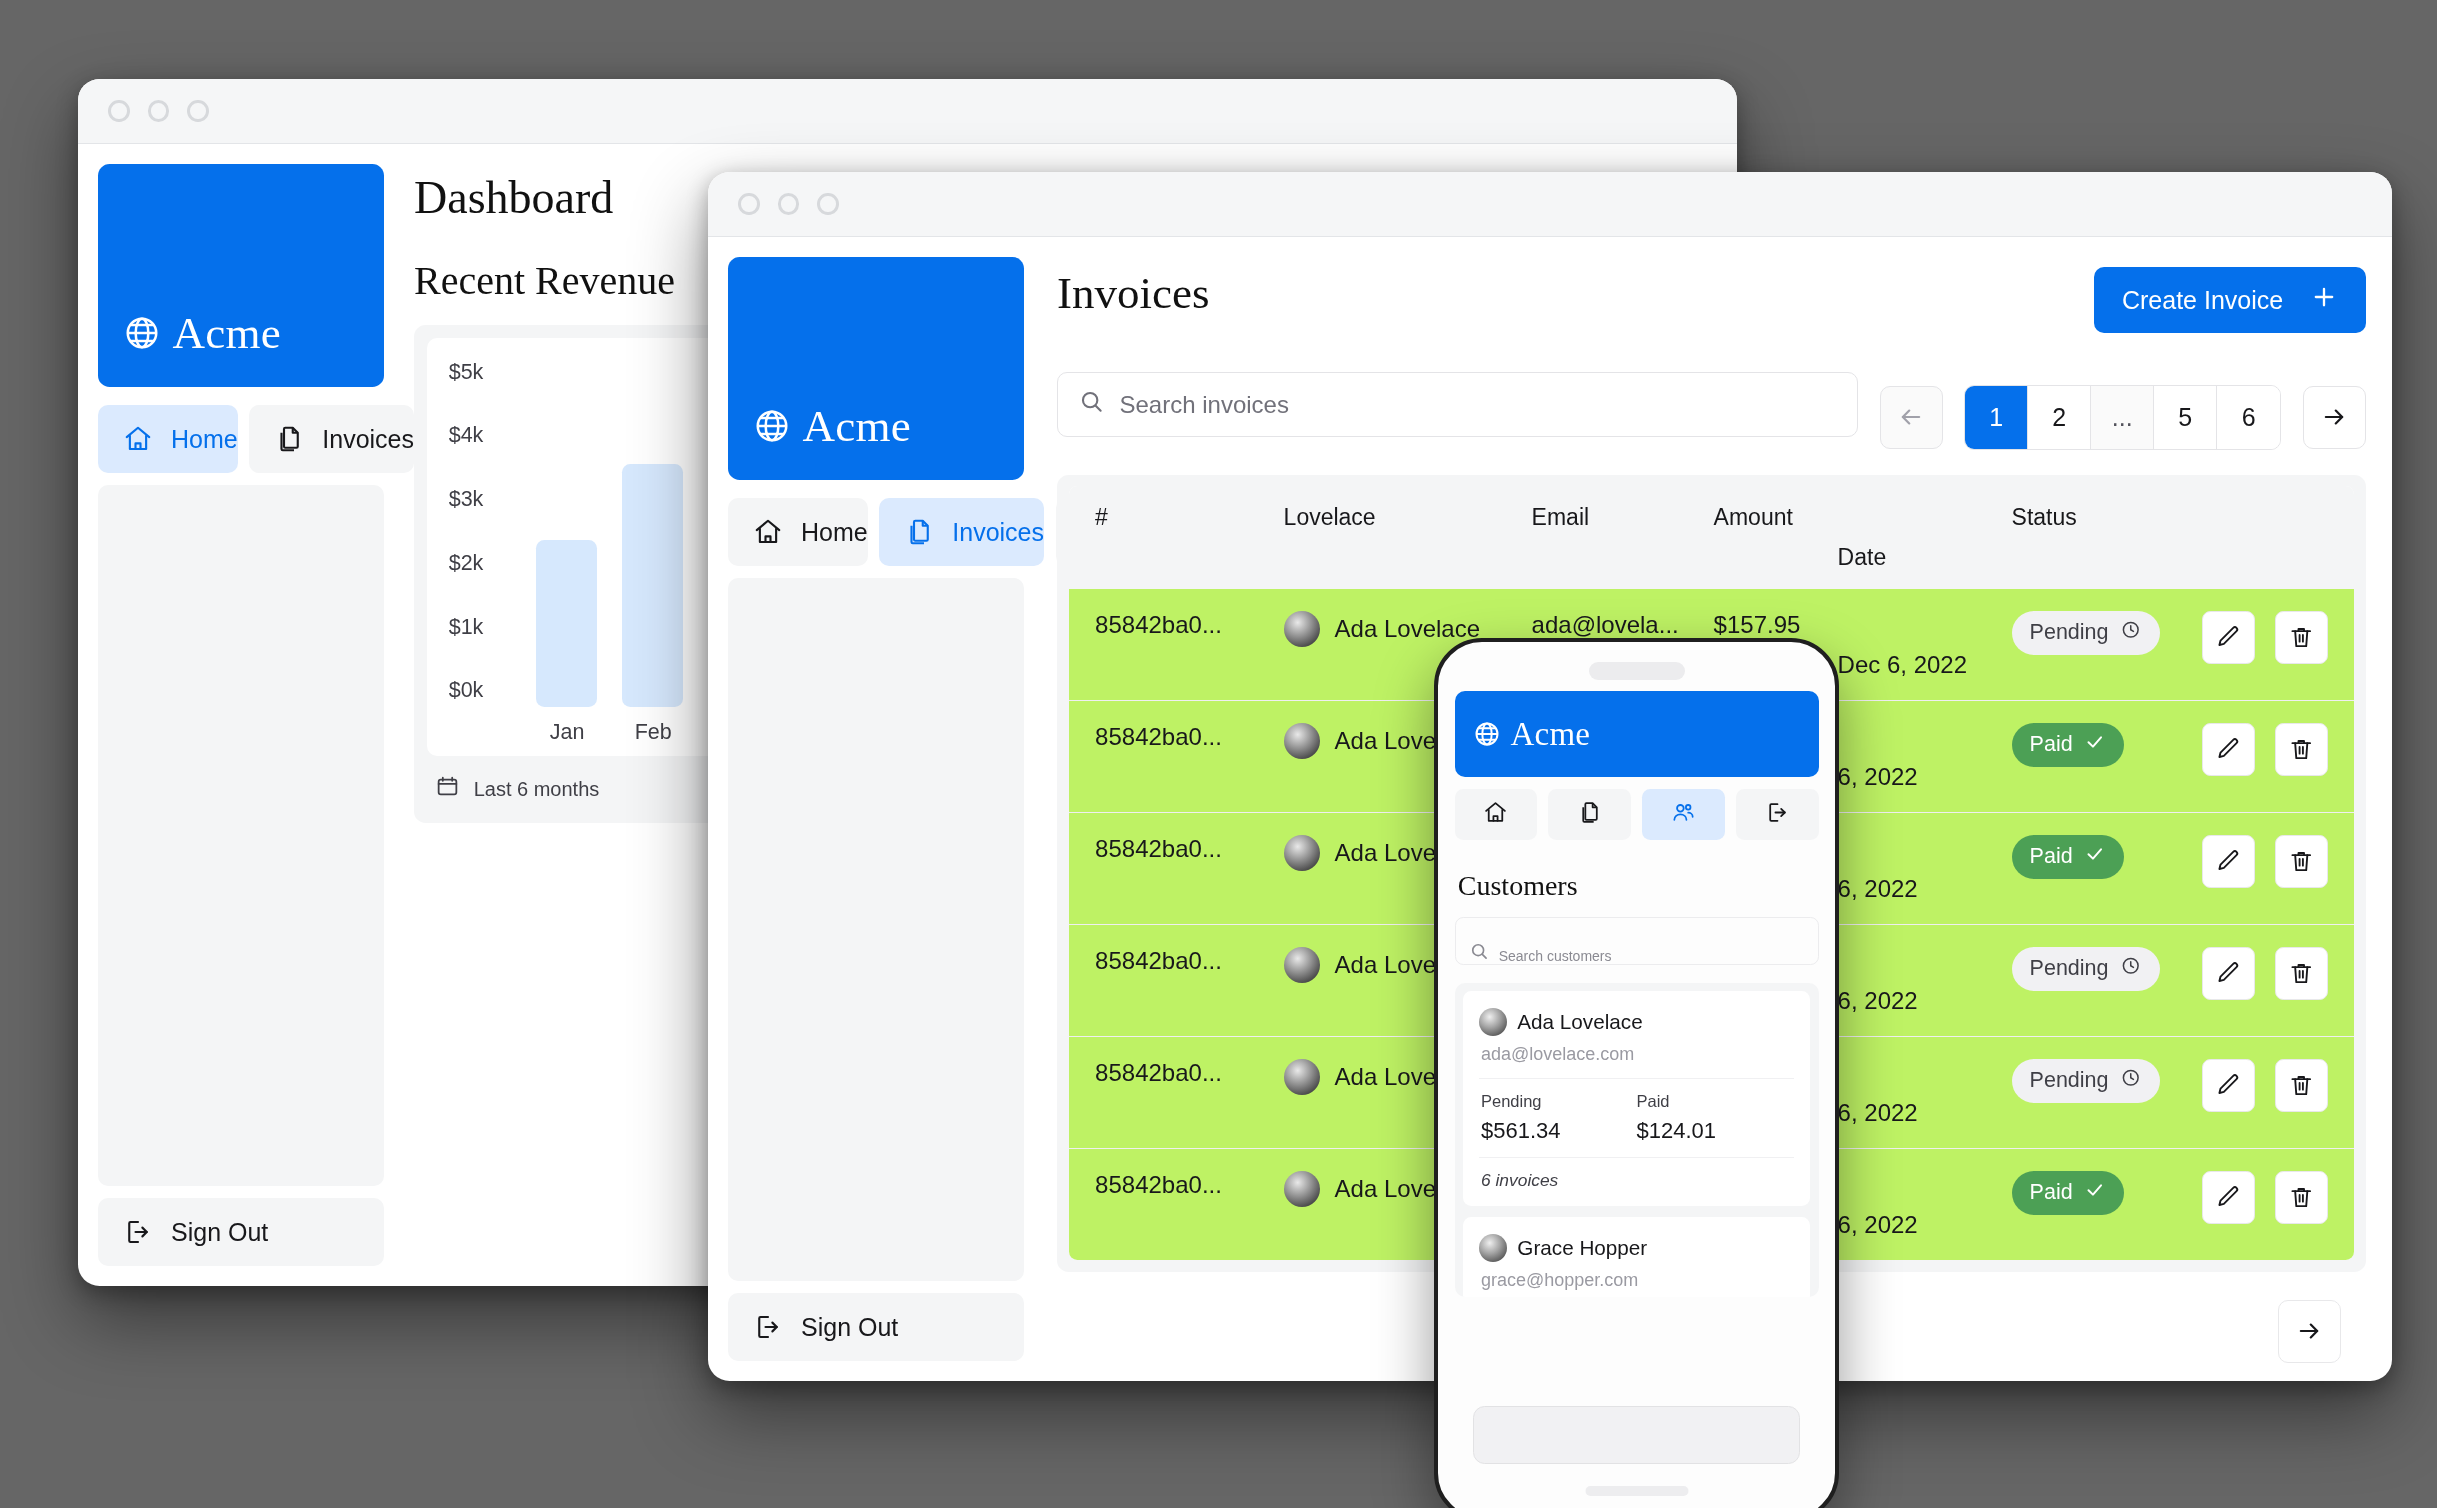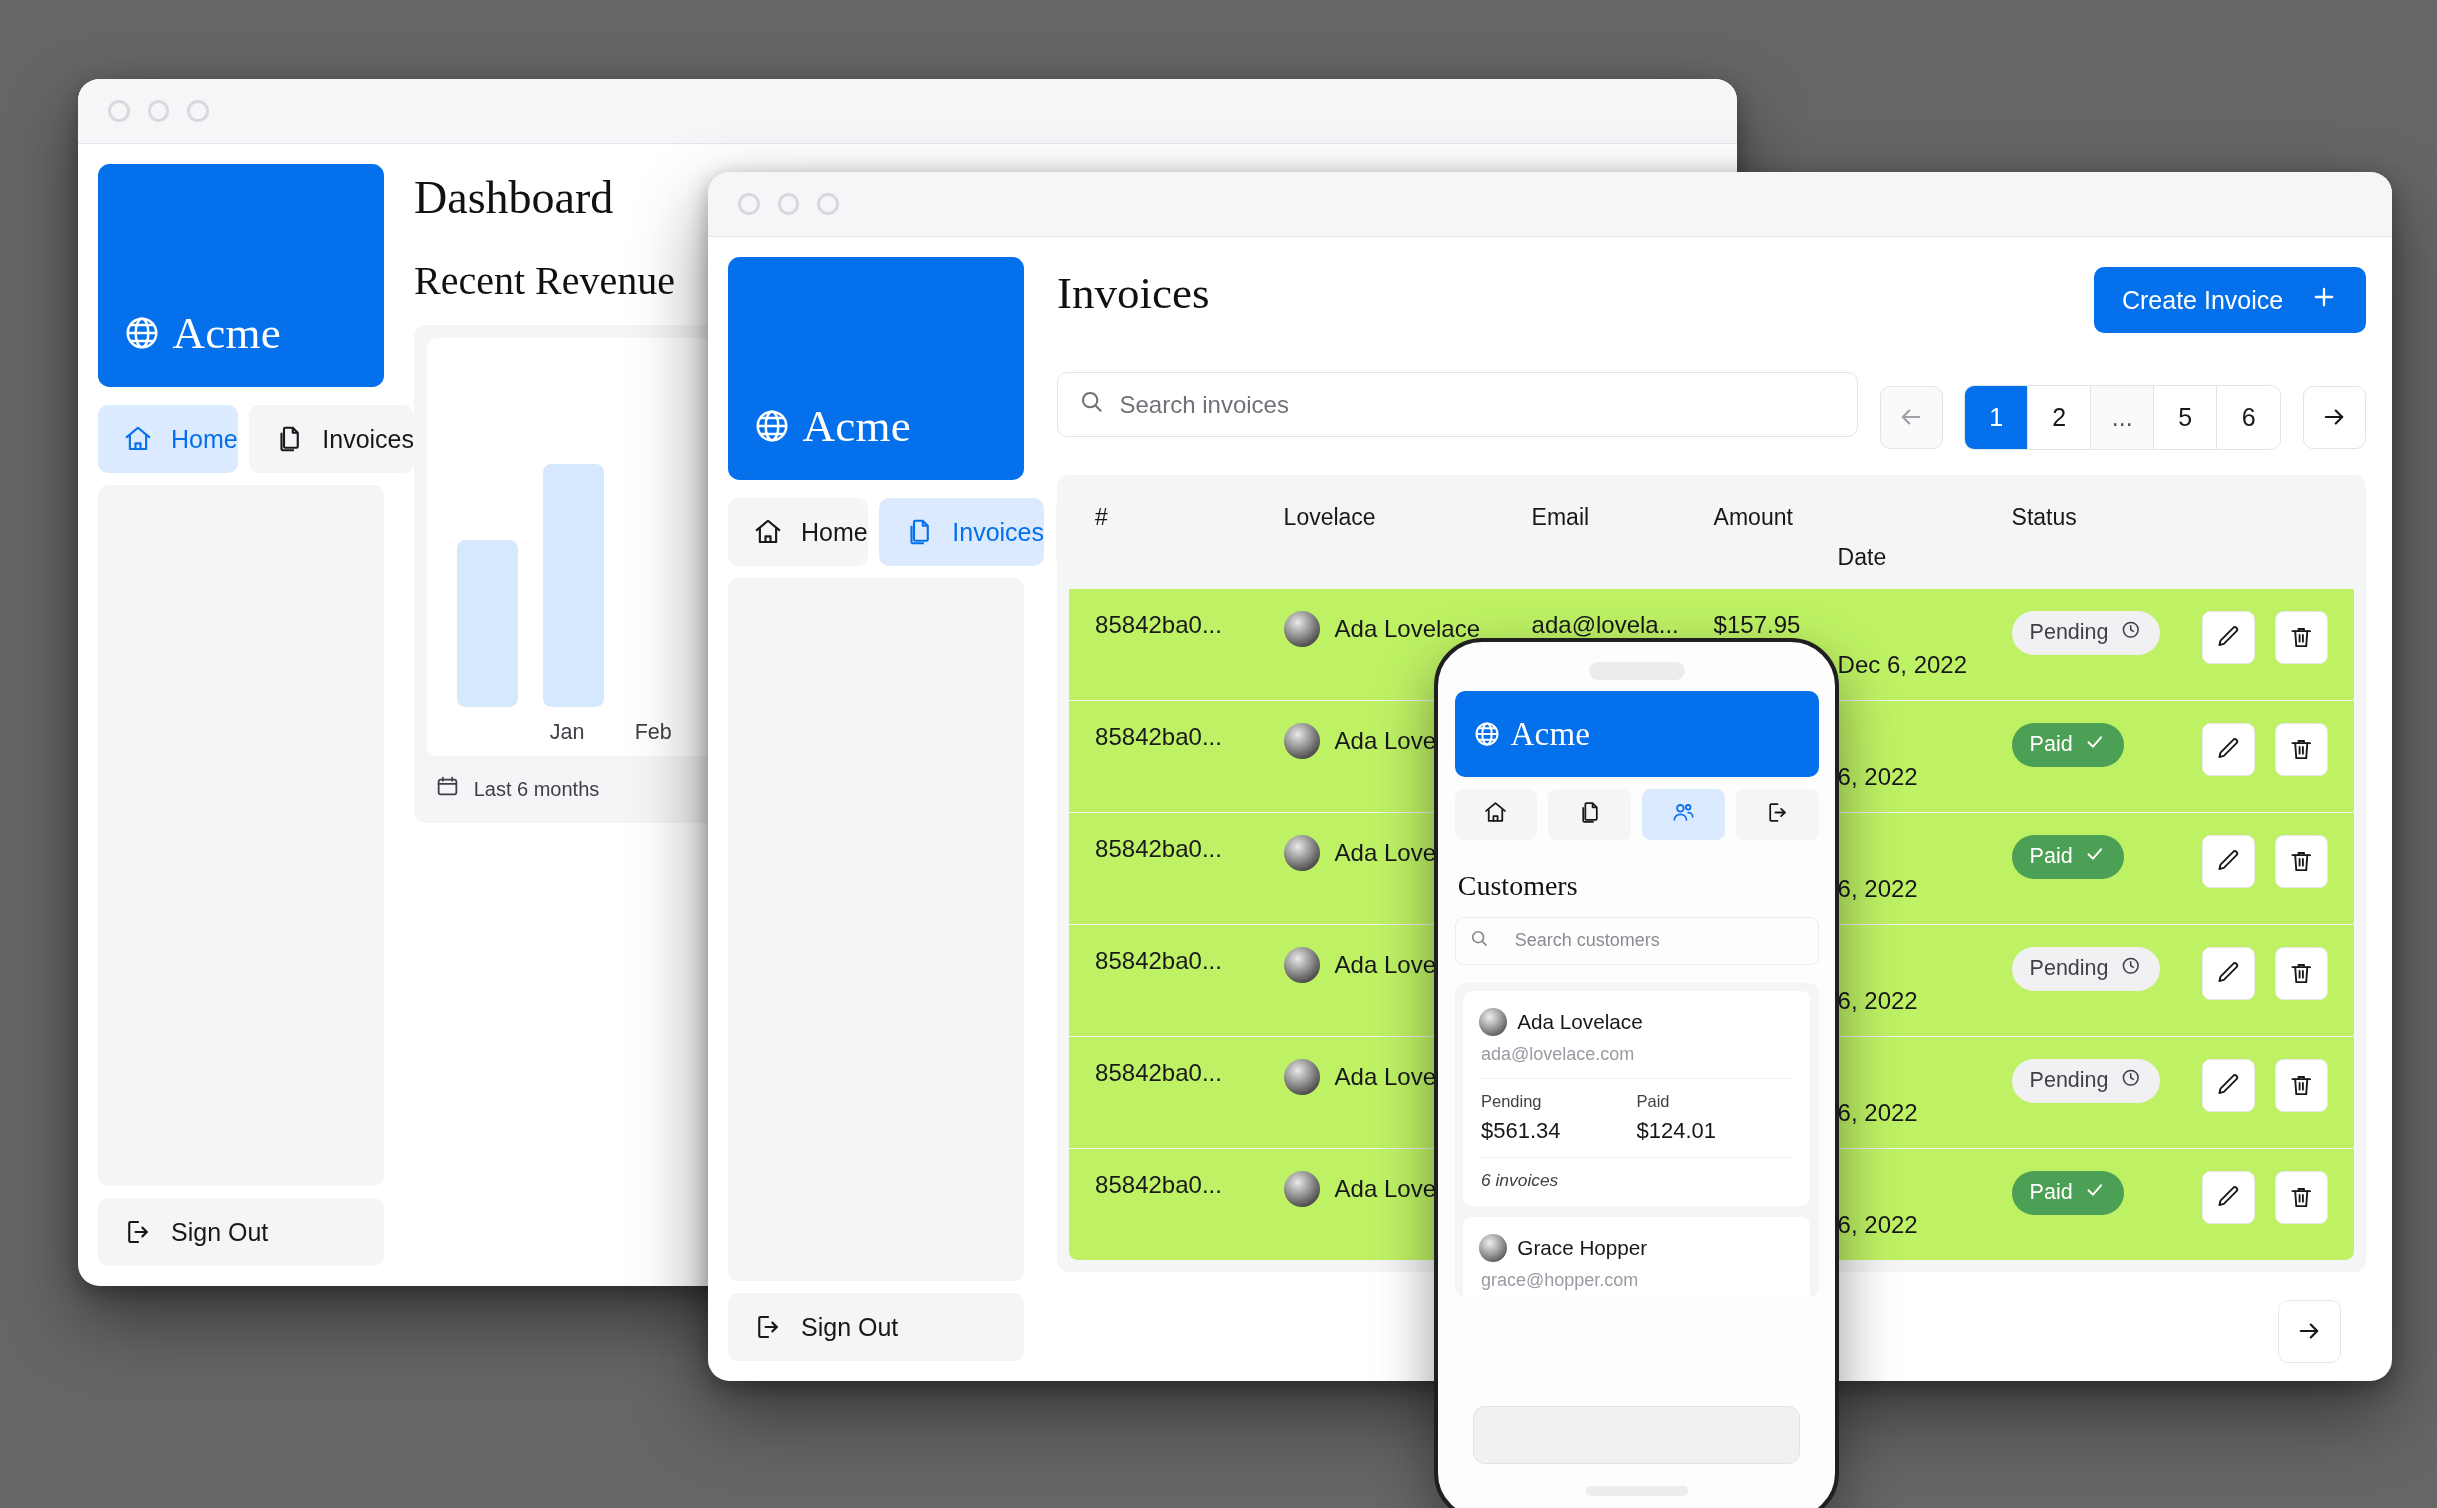--- a/index.html
+++ b/index.html
@@ -153,22 +153,22 @@
                 display: flex; align-items: center; gap: 10px; padding-left: 18px; }
   .phone-logo .logo-text { font-size: 33px; }
   .phone-logo .logo-svg { width: 28px; height: 28px; }
   .phone-tabs { display: flex; gap: 11.6px; margin-top: 11.6px; }
   .phone-tab { flex: 1; height: 51px; background: #f4f5f6; border-radius: 8.3px;
                display: flex; align-items: center; justify-content: center; }
   .phone-tab.active { background: #dbeafe; }
   .phone-tab.active svg { stroke: #0570eb; }
   .phone-h { font-family: "Liberation Serif", serif; font-size: 28px; margin: 30px 0 15px 3.3px; color: #111; }
   .phone-search { height: 48px; border: 1.7px solid #ececee; border-radius: 8.3px;
-                  display: flex; align-items: center; gap: 26px; padding: 0 13.2px;
-                  color: #8a8a92; font-size: 18px; }
+                  display: flex; align-items: flex-end; gap: 10px; padding: 0 13.2px;
+                  color: #8a8a92; font-size: 14px; }
   .phone-list { margin-top: 18px; background: #f4f5f6; border-radius: 10px; padding: 8.3px;
                 max-height: 314px; overflow: hidden; }
   .cust-card { background: #fff; border-radius: 8.3px; padding: 16.5px 16.5px 15px 16.5px; margin-bottom: 11.6px; }
   .cc-name { display: flex; align-items: center; gap: 10px; font-size: 20.7px; color: #18181b; }
   .cc-avatar { width: 28px; height: 28px; border-radius: 50%; flex: none;
                background: radial-gradient(circle at 38% 32%, #efefef 0%, #a6a6a6 40%, #5a5a5a 78%, #333 100%); }
   .cc-email { font-size: 18px; color: #9a9aa2; margin: 8.3px 0 13.2px 1.7px; }
   .cc-div { border-top: 1.7px solid #f0f0f2; }
   .cc-stats { display: flex; padding: 13.2px 1.7px; }
   .cc-stat { width: 50%; }
@@ -257,20 +257,28 @@
 
       <div class="w1-main">
         <div class="page-title">Dashboard</div>
 
 
         <div class="section-title">Recent Revenue</div>
 
         <div class="chart-card">
           <div class="chart-inner">
             <div class="chart-plot">
+              <div class="y-axis">
+                <span>$5k</span>
+                <span>$4k</span>
+                <span>$3k</span>
+                <span>$2k</span>
+                <span>$1k</span>
+                <span>$0k</span>
+              </div>
               <div class="bars">
                 <div class="bar-col">
                   <div class="bar" id="bar0" style="height: 167px;"></div>
                 </div>
                 <div class="bar-col">
                   <div class="bar" id="bar1" style="height: 243px;"></div>
                 </div>
               </div>
             </div>
             <div class="x-axis">

